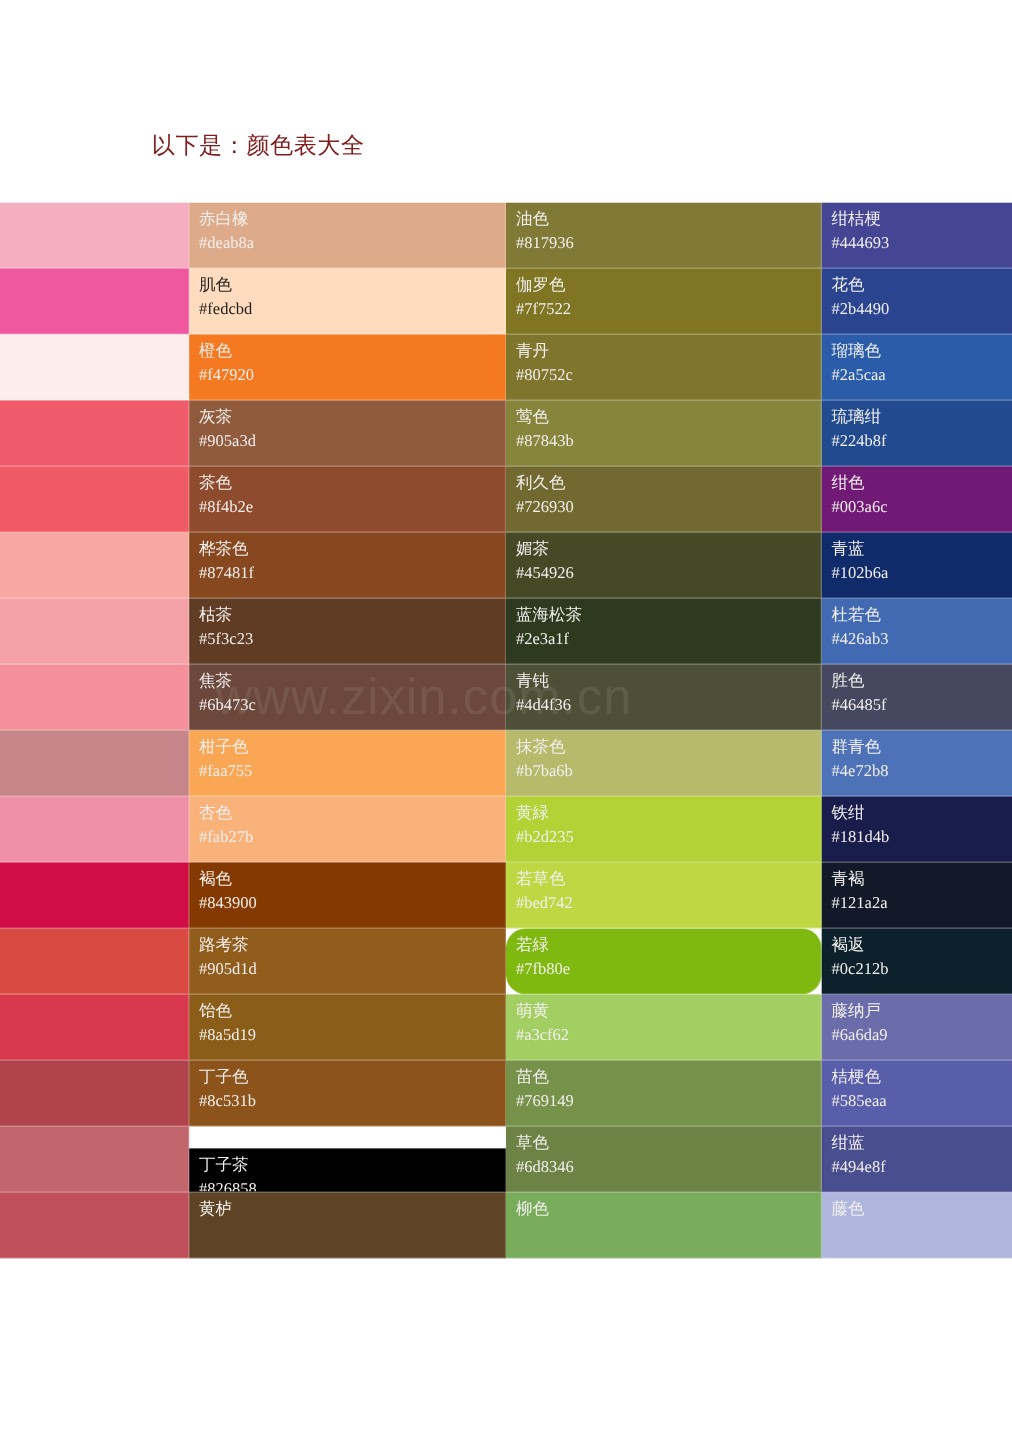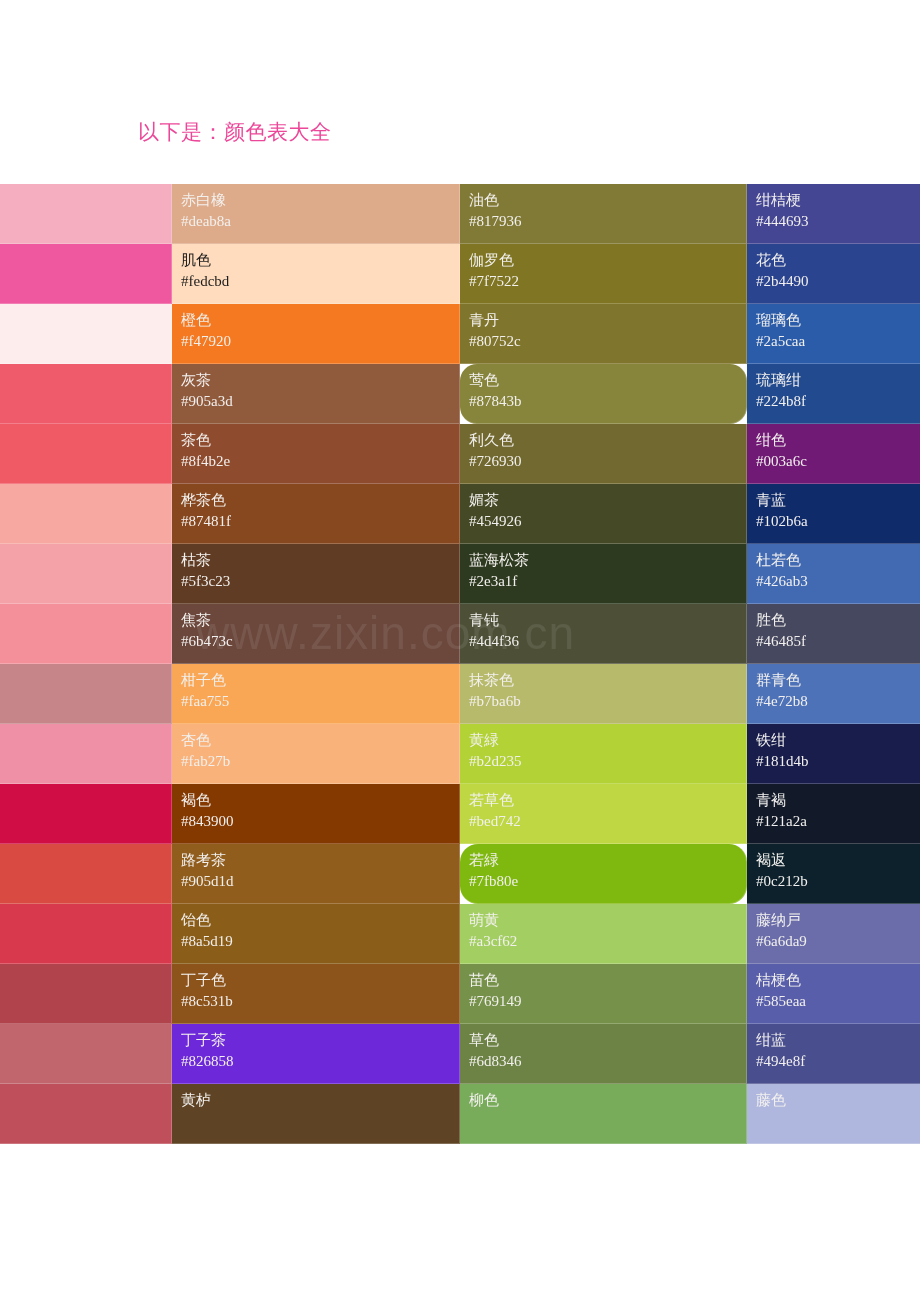--- a/index.html
+++ b/index.html
@@ -24,21 +24,21 @@
     overflow: hidden;
   }
 
   
   .title {
     position: absolute;
     left: 138px;
     top: 118px;
     font-size: 21px;
     line-height: 28px;
-    color: #ec4899;
+    color: #7f1d1d;
     font-family: "Liberation Serif", "DejaVu Serif", serif;
     white-space: nowrap;
     letter-spacing: 0.5px;
   }
 
   
   .watermark {
     position: absolute;
     left: 196px;
     top: 608px;
@@ -167,21 +167,21 @@
           <span class="cname txt-light">瑠璃色</span>
           <span class="chex txt-light">#2a5caa</span>
         </div>
       </div>
       <div class="row">
         <div class="cell swatch" style="background: rgb(239, 91, 107);"></div>
         <div class="cell c2" style="background: rgb(144, 90, 61);">
           <span class="cname txt-light">灰茶</span>
           <span class="chex txt-light">#905a3d</span>
         </div>
-        <div class="cell c3" style="background: rgb(135, 132, 59); border-radius: 17px;">
+        <div class="cell c3" style="background: rgb(135, 132, 59);">
           <span class="cname txt-light">莺色</span>
           <span class="chex txt-light">#87843b</span>
         </div>
         <div class="cell c4" style="background: rgb(34, 75, 143);">
           <span class="cname txt-light">琉璃绀</span>
           <span class="chex txt-light">#224b8f</span>
         </div>
       </div>
       <div class="row">
         <div class="cell swatch" style="background: rgb(240, 90, 101);"></div>
@@ -328,21 +328,21 @@
           <span class="cname txt-light">苗色</span>
           <span class="chex txt-light">#769149</span>
         </div>
         <div class="cell c4" style="background: rgb(88, 94, 170);">
           <span class="cname txt-light">桔梗色</span>
           <span class="chex txt-light">#585eaa</span>
         </div>
       </div>
       <div class="row">
         <div class="cell swatch" style="background: rgb(193, 102, 108);"></div>
-        <div class="cell c2" style="background: #6d28d9;">
+        <div class="cell c2" style="background: #000000; margin-top: 20px;">
           <span class="cname txt-light">丁子茶</span>
           <span class="chex txt-light">#826858</span>
         </div>
         <div class="cell c3" style="background: rgb(109, 131, 70);">
           <span class="cname txt-light">草色</span>
           <span class="chex txt-light">#6d8346</span>
         </div>
         <div class="cell c4" style="background: rgb(73, 78, 143);">
           <span class="cname txt-light">绀蓝</span>
           <span class="chex txt-light">#494e8f</span>

